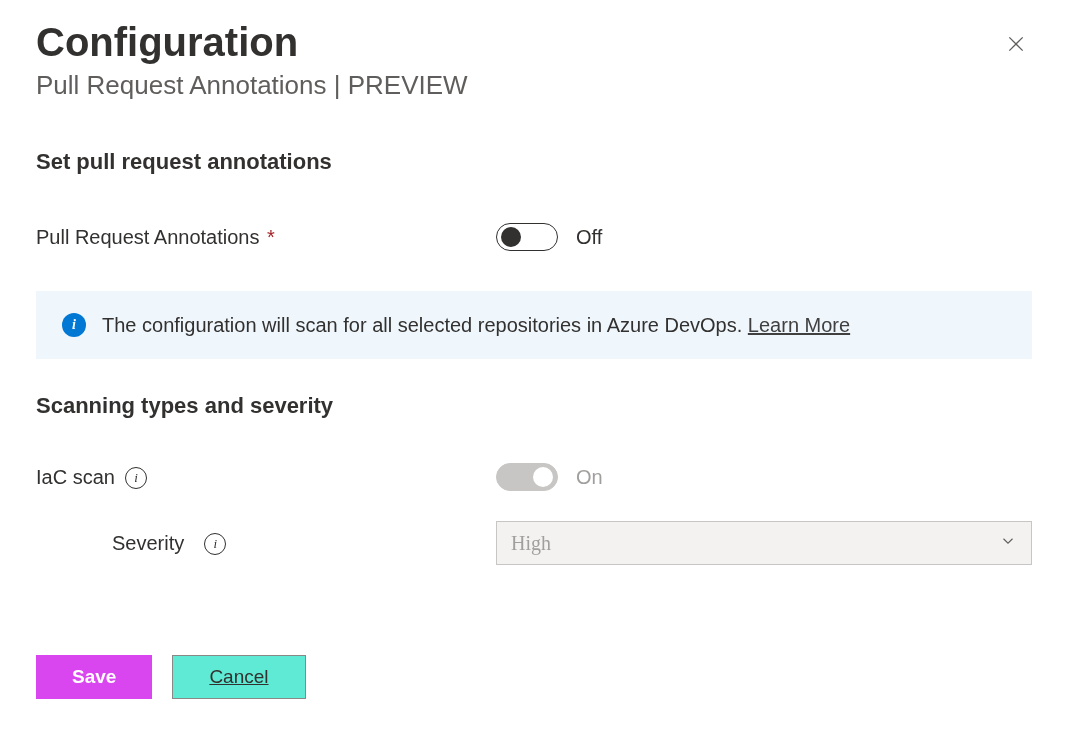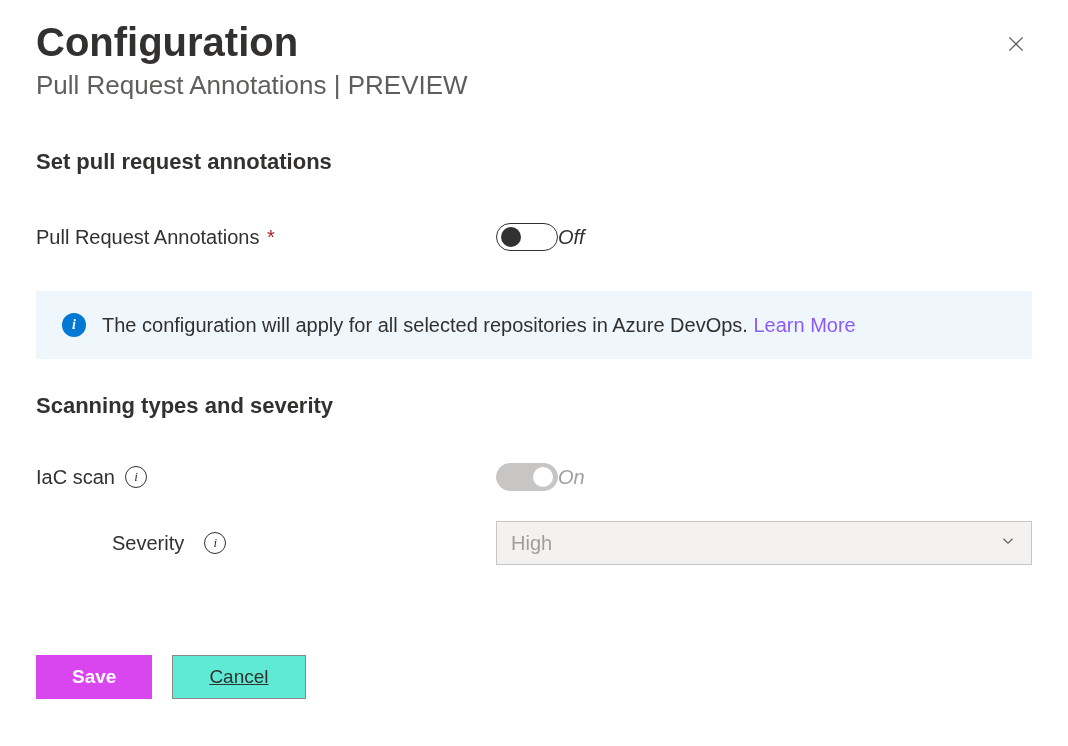--- a/index.html
+++ b/index.html
@@ -57,36 +57,36 @@
       margin-top: 48px;
     }
     .field-row.second {
       margin-top: 44px;
     }
     .field-label {
       font-size: 20px;
       color: #323130;
       width: 460px;
       display: flex;
-      align-items: center;
+      align-items: flex-end;
       gap: 10px;
     }
     .required-star {
       color: #a4262c;
       margin-left: 2px;
     }
     .indent-label {
       margin-left: 76px;
       width: 384px;
       gap: 20px;
     }
     .toggle-container {
       display: flex;
       align-items: center;
-      font-style: italic;
+      gap: 18px;
     }
     .toggle {
       width: 62px;
       height: 28px;
       border-radius: 14px;
       position: relative;
       cursor: pointer;
       border: 1px solid #323130;
       background: #ffffff;
     }
@@ -137,21 +137,22 @@
       display: flex;
       align-items: center;
       justify-content: center;
       flex-shrink: 0;
     }
     .info-text {
       font-size: 20px;
       color: #323130;
     }
     .info-link {
-      color: #8b5cf6;
+      color: #404040;
+      text-decoration: underline;
       cursor: pointer;
     }
     .info-outline {
       width: 22px;
       height: 22px;
       border-radius: 50%;
       border: 1.5px solid #323130;
       display: inline-flex;
       align-items: center;
       justify-content: center;
@@ -172,20 +173,21 @@
       height: 44px;
       border: 1px solid #c8c6c4;
       background: #f3f2f1;
       padding: 12px 14px;
       display: flex;
       align-items: center;
       justify-content: space-between;
       color: #a19f9d;
       font-size: 20px;
       cursor: not-allowed;
+      font-family: Liberation Serif, serif;
     }
     .chevron {
       color: #605e5c;
     }
     .footer {
       margin-top: 90px;
       display: flex;
       gap: 20px;
     }
     .btn {
@@ -239,21 +241,21 @@
     <div class="toggle">
       <div class="knob"></div>
     </div>
     <span class="toggle-state">Off</span>
   </div>
 </div>
 
 <div class="info-box">
   <div class="info-icon-circle">i</div>
   <div class="info-text">
-    <span>The configuration will apply for all selected repositories in Azure DevOps. </span><a class="info-link">Learn More</a>
+    <span>The configuration will scan for all selected repositories in Azure DevOps. </span><a class="info-link">Learn More</a>
   </div>
 </div>
 
 <h2 class="section-heading second">Scanning types and severity</h2>
 
 <div class="field-row second">
   <div class="field-label">
     <span>IaC scan</span>
     <span class="info-outline">i</span>
   </div>

